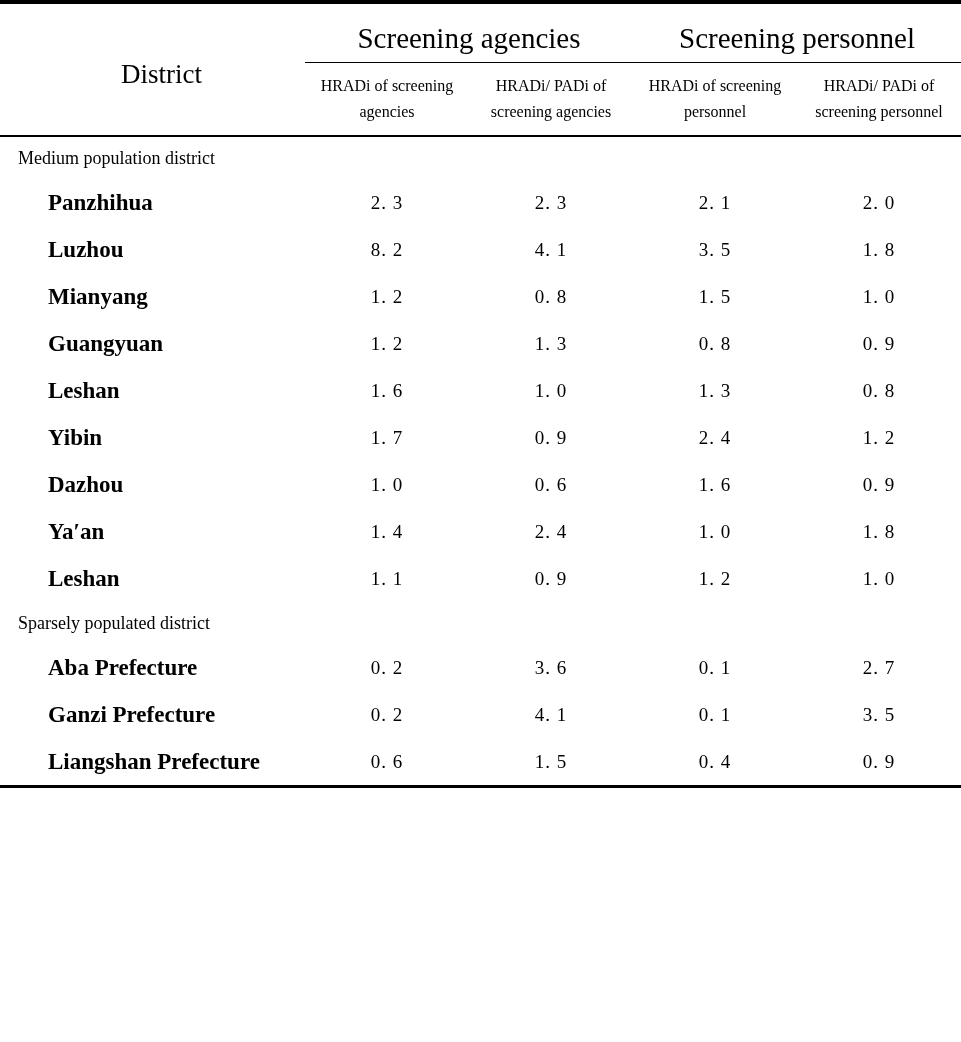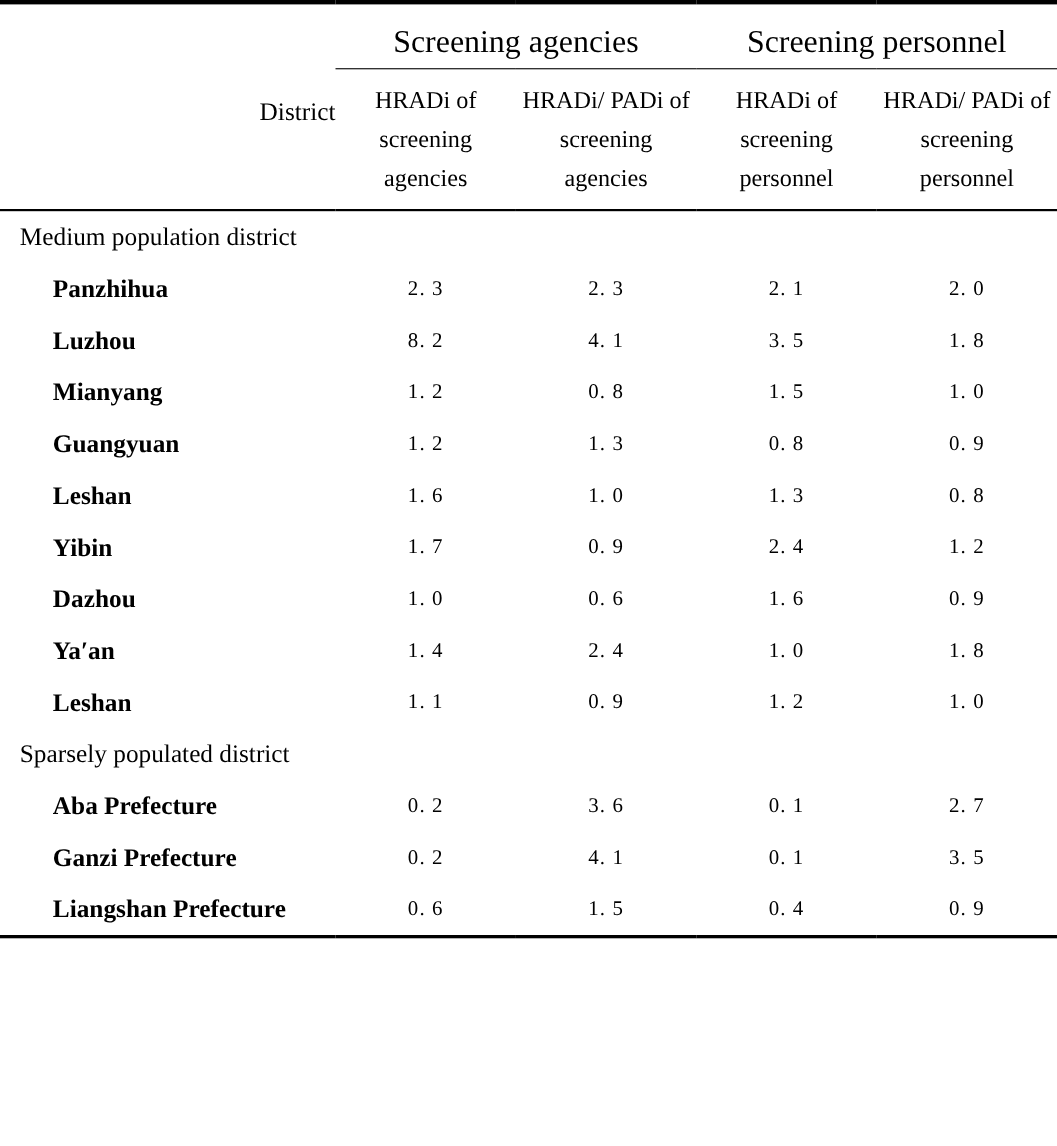--- a/index.html
+++ b/index.html
@@ -60,34 +60,34 @@
     padding: 8px 0 7px 0;
     position: relative;
   }
   .grp-underline {
     border-bottom: 1.5px solid #000;
   }
 
   .head-cell {
     text-align: center;
     font-weight: normal;
-    font-size: 22px;
+    font-size: 16px;
     line-height: 1.62;
     padding: 10px 6px 10px 6px;
     vertical-align: middle;
   }
   .head-district {
-    text-align: right;
+    text-align: center;
     padding-left: 18px;
-    font-size: 23px;
+    font-size: 27px;
     vertical-align: middle;
   }
   .section-row td {
     text-align: left;
-    font-size: 23px;
+    font-size: 18px;
     padding: 11px 0 10px 18px;
   }
   .item-row td.item-name {
     text-align: left;
     font-size: 23px;
     padding: 11px 0 10px 48px;
     font-weight: bold;
   }
   .item-row td.num {
     text-align: center;

